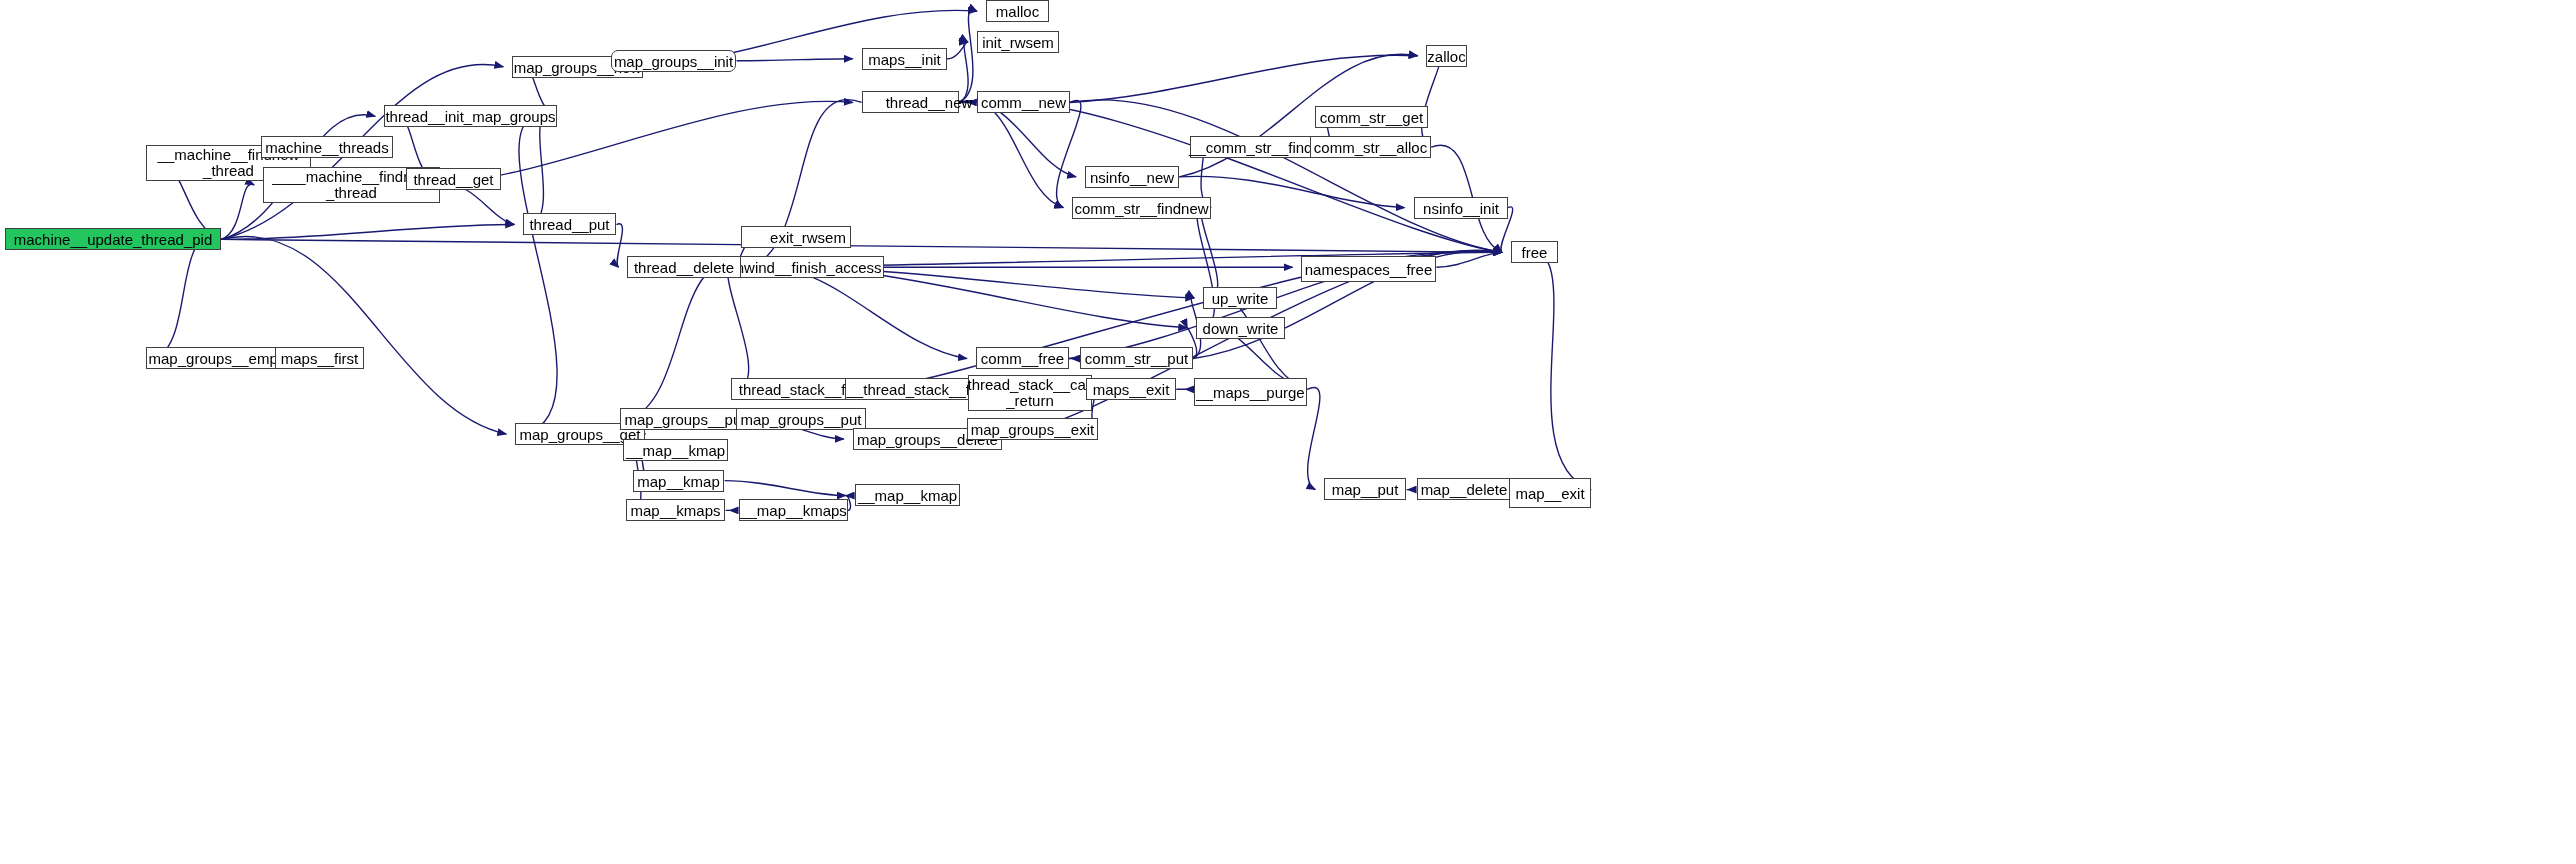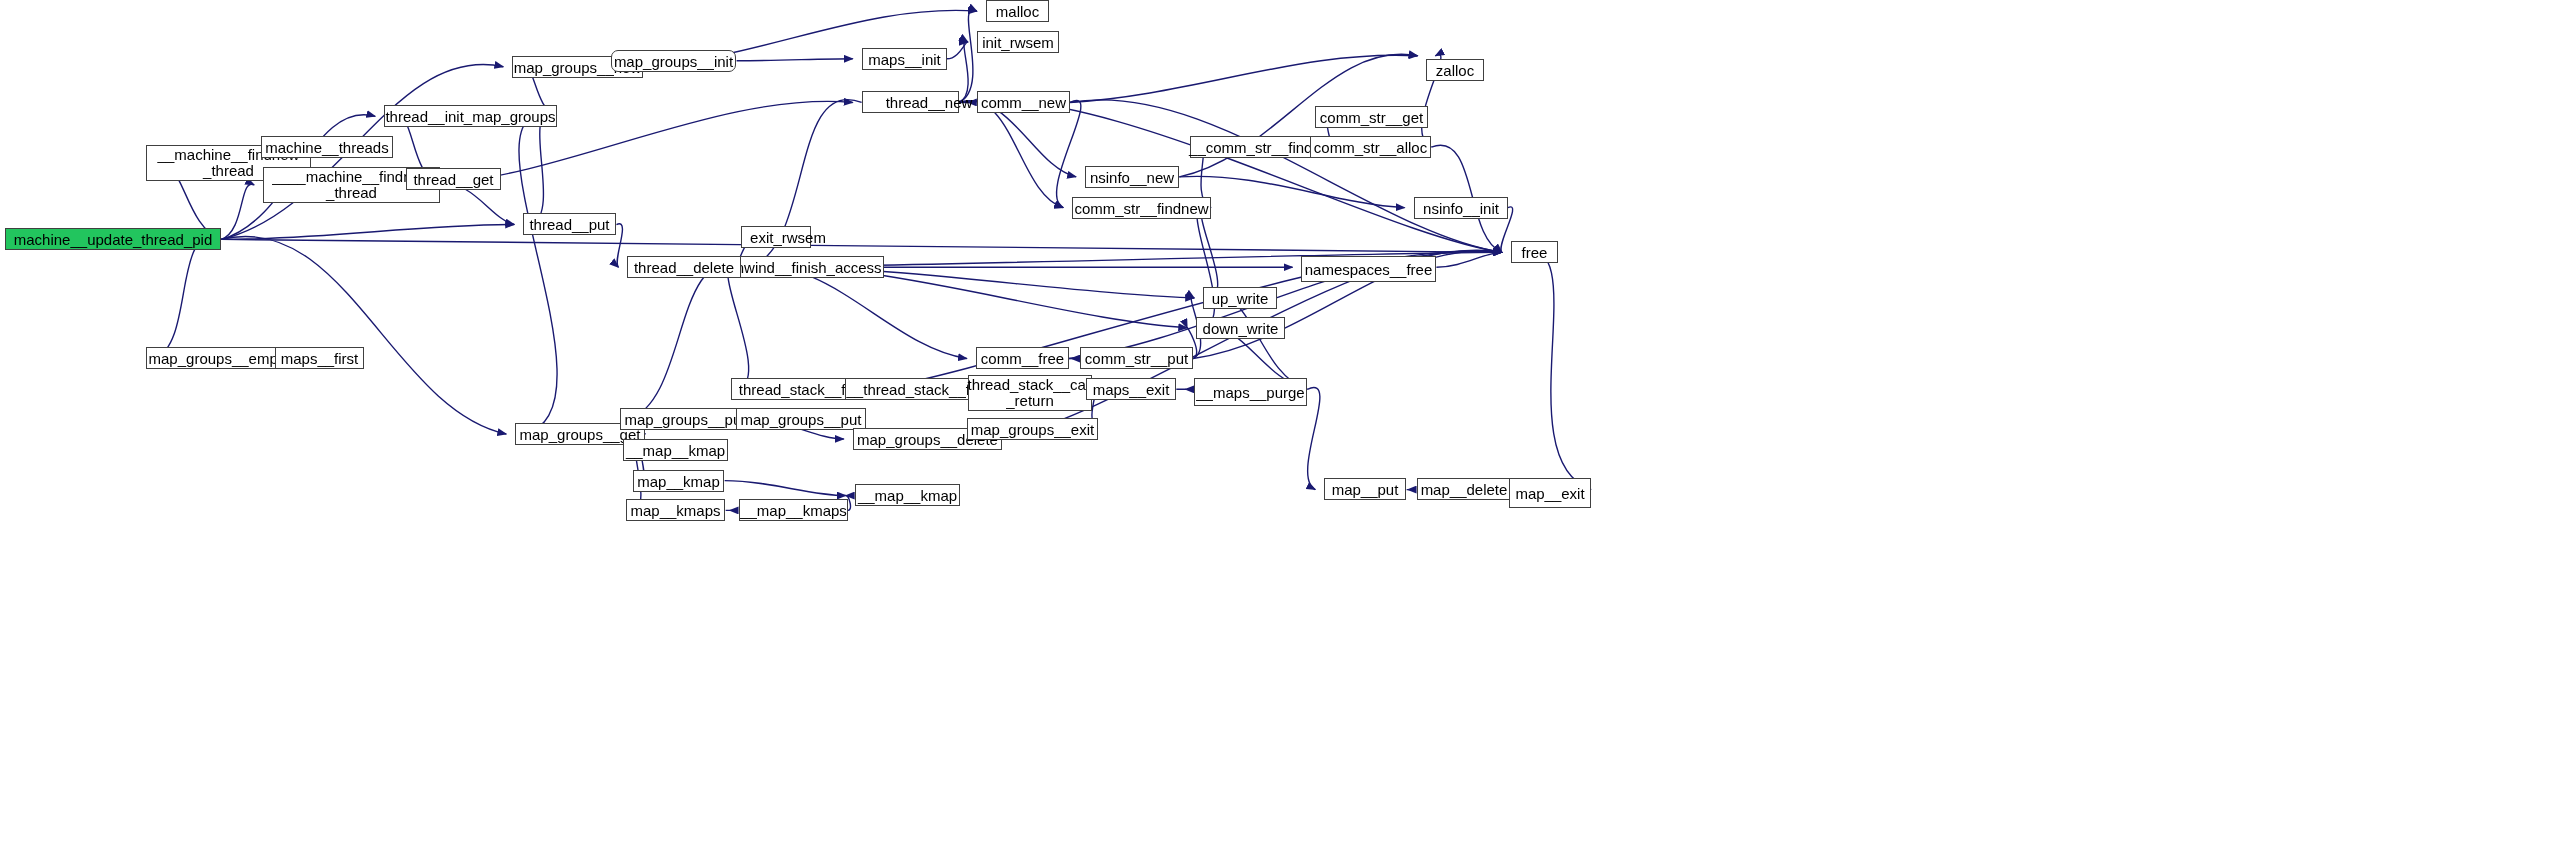--- a/index.html
+++ b/index.html
@@ -151,25 +151,25 @@
       <div class="node" style="left: 862px; top: 48px; width: 85px; height: 22px;">maps__init</div>
       <div class="node" style="left: 986px; top: 0px; width: 63px; height: 22px;">malloc</div>
       <div class="node" style="left: 977px; top: 31px; width: 82px; height: 22px;">init_rwsem</div>
       <div class="node" style="left: 862px; top: 91px; width: 97px; height: 22px; padding-left: 37px;">thread__new</div>
       <div class="node" style="left: 977px; top: 91px; width: 93px; height: 22px;">comm__new</div>
       <div class="node" style="left: 1085px; top: 166px; width: 94px; height: 22px;">nsinfo__new</div>
       <div class="node" style="left: 1072px; top: 197px; width: 139px; height: 22px;">comm_str__findnew</div>
       <div class="node" style="left: 1190px; top: 136px; width: 149px; height: 22px;">__comm_str__findnew</div>
       <div class="node" style="left: 1315px; top: 106px; width: 113px; height: 22px;">comm_str__get</div>
       <div class="node" style="left: 1310px; top: 136px; width: 121px; height: 22px;">comm_str__alloc</div>
-      <div class="node" style="left: 1426px; top: 59px; width: 58px; height: 22px;">zalloc</div>
+      <div class="node" style="left: 1426px; top: 45px; width: 41px; height: 22px;">zalloc</div>
       <div class="node" style="left: 1414px; top: 197px; width: 94px; height: 22px;">nsinfo__init</div>
       <div class="node" style="left: 1511px; top: 241px; width: 47px; height: 22px;">free</div>
       <div class="node" style="left: 1301px; top: 256px; width: 135px; height: 26px;">namespaces__free</div>
-      <div class="node" style="left: 741px; top: 226px; width: 70px; height: 22px; padding-left: 24px;">exit_rwsem</div>
+      <div class="node" style="left: 741px; top: 226px; width: 110px; height: 22px; padding-left: 24px;">exit_rwsem</div>
       <div class="node" style="left: 725px; top: 256px; width: 159px; height: 22px;">unwind__finish_access</div>
       <div class="node" style="left: 627px; top: 256px; width: 114px; height: 22px;">thread__delete</div>
       <div class="node" style="left: 1203px; top: 287px; width: 74px; height: 22px;">up_write</div>
       <div class="node" style="left: 1196px; top: 317px; width: 89px; height: 22px;">down_write</div>
       <div class="node" style="left: 976px; top: 347px; width: 93px; height: 22px;">comm__free</div>
       <div class="node" style="left: 1080px; top: 347px; width: 113px; height: 22px;">comm_str__put</div>
       <div class="node" style="left: 146px; top: 347px; width: 146px; height: 22px;">map_groups__empty</div>
       <div class="node" style="left: 275px; top: 347px; width: 89px; height: 22px;">maps__first</div>
       <div class="node" style="left: 731px; top: 378px; width: 144px; height: 22px;">thread_stack__free</div>
       <div class="node" style="left: 845px; top: 378px; width: 154px; height: 22px;">__thread_stack__flush</div>

